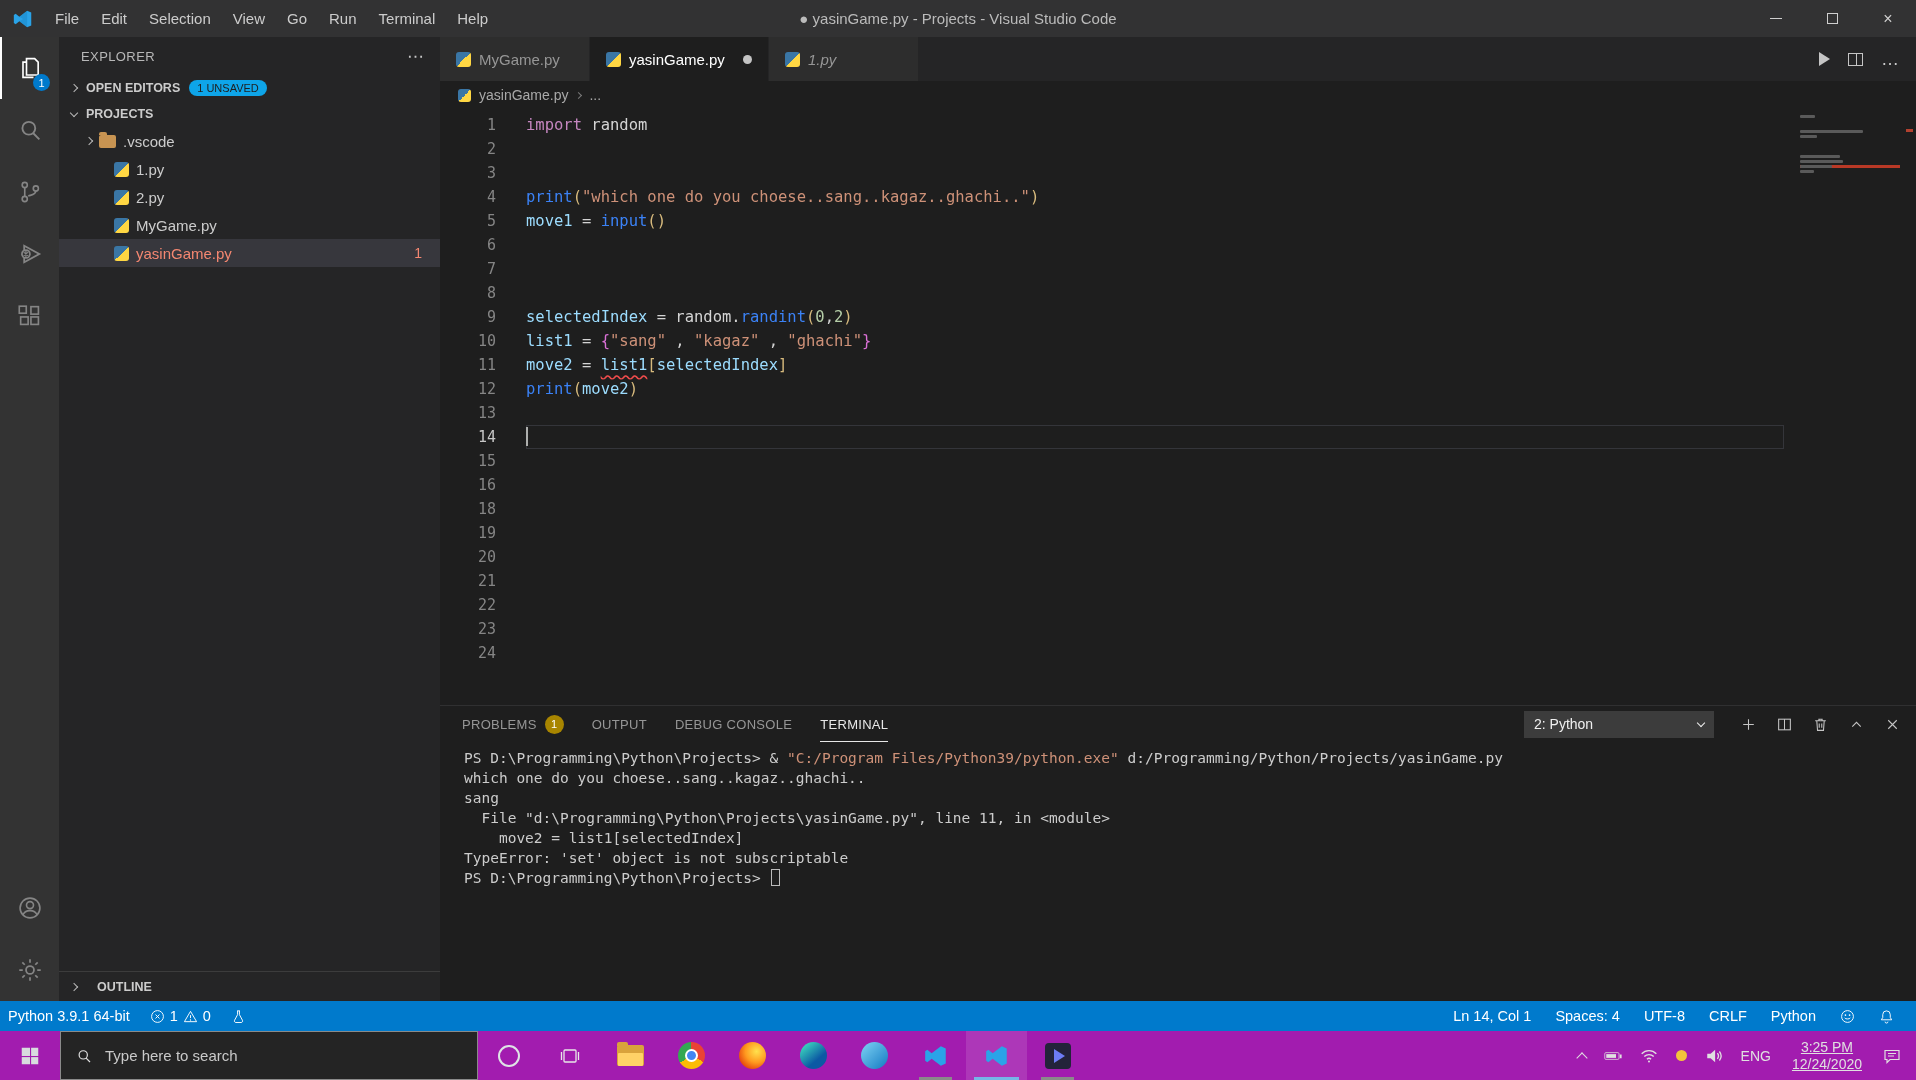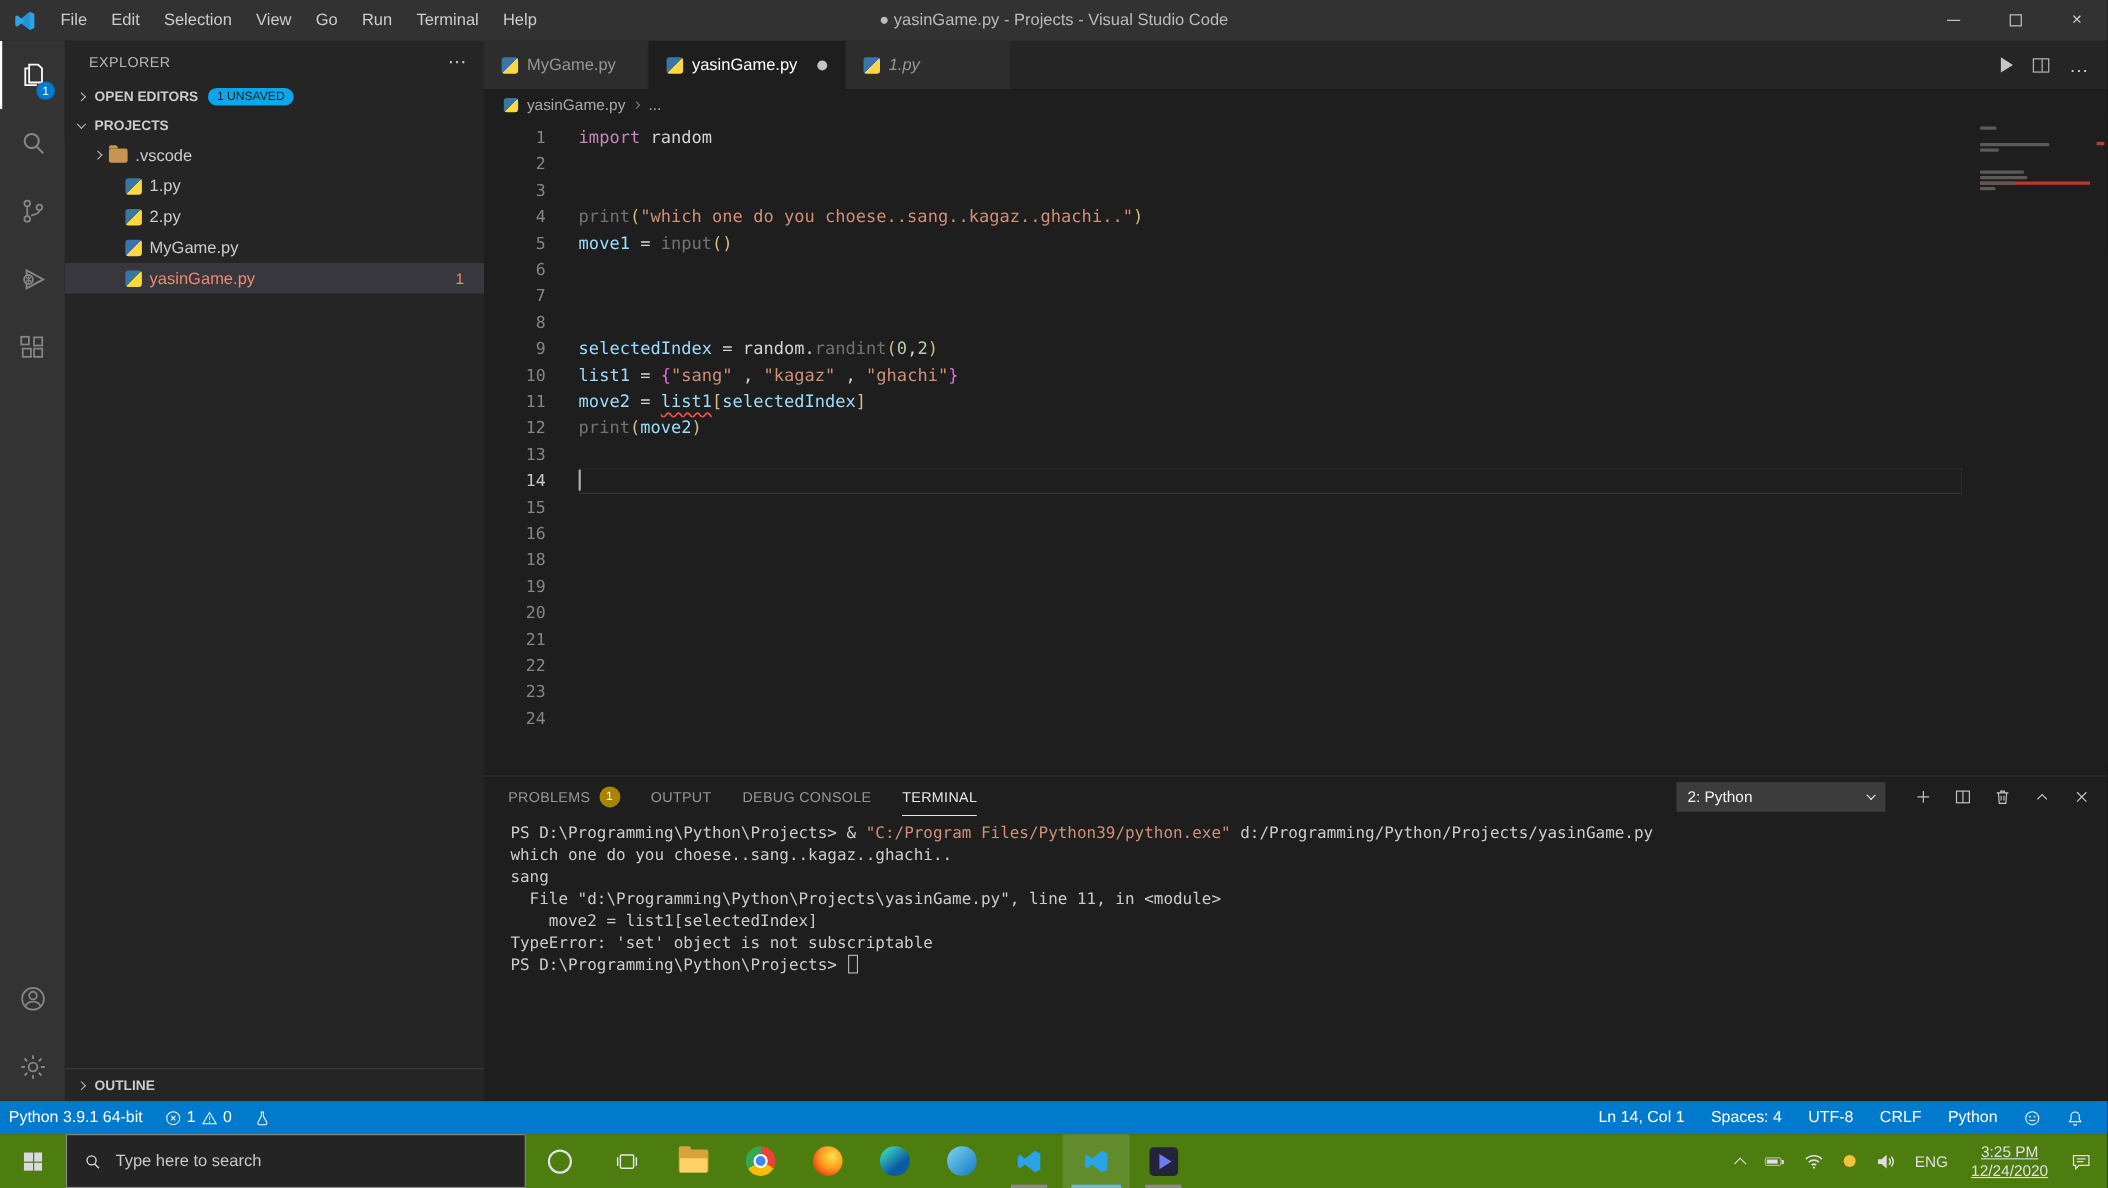--- a/index.html
+++ b/index.html
@@ -47,21 +47,21 @@
   .tree { }
   .tree-row { height:28px; display:flex; align-items:center; font-size:15px; color:#cccccc; padding-left:27px; gap:7px; }
   .tree-row .tree-indent { width:21px; flex:0 0 auto; }
   .tree-row.selected { background:#37373d; }
   .tree-row.has-error .tree-label { color:#f48771; }
   .error-count { margin-left:auto; margin-right:18px; color:#f48771; font-size:14px; }
   .py-icon { width:15px; height:15px; border-radius:3px; flex:0 0 auto; display:inline-block;
              background:linear-gradient(135deg,#3a76a5 50%,#ffd743 50%); }
   .folder-icon { position:relative; width:17px; height:13px; background:#c89452; border-radius:2px; flex:0 0 auto; display:inline-block; }
   .folder-icon::before { content:""; position:absolute; top:-3px; left:0; width:8px; height:3px; background:#c89452; border-radius:2px 2px 0 0; }
-  .outline-row { position:absolute; left:0; right:0; bottom:0; height:30px; display:flex; align-items:center; gap:9px;
+  .outline-row { position:absolute; left:0; right:0; bottom:0; height:30px; display:flex; align-items:center; gap:20px;
                  padding-left:12px; font-size:12.5px; font-weight:bold; border-top:1px solid #3c3c3c; }
 
   
   .editor-col { position:absolute; left:440px; top:0; right:0; height:100%; }
   .tabbar { height:44px; background:#252526; display:flex; align-items:stretch; }
   .tabbar-tabs { display:flex; }
   .tab { display:flex; align-items:center; gap:8px; padding:0 16px; background:#2d2d2d; color:#969696;
          font-size:15px; border-right:1px solid #252526; min-width:150px; }
   .tab.active { background:#1e1e1e; color:#ffffff; }
   .tab.preview .tab-label { font-style:italic; }
@@ -79,21 +79,21 @@
 
   
   .editor-body { position:absolute; top:72px; left:0; right:0; bottom:296px; background:#1e1e1e; overflow:hidden; }
   .code-area { padding-top:4px; font-family:"DejaVu Sans Mono", monospace; font-size:15.5px; }
   .code-line { display:flex; height:24px; line-height:24px; padding-right:132px; }
   .gutter { width:86px; flex:0 0 auto; text-align:right; padding-right:30px; color:#858585; font-size:15px; }
   .gutter.current { color:#c6c6c6; }
   .line-content { flex:1; white-space:pre; color:#d4d4d4; }
   .code-line.current .line-content { box-shadow: inset 0 0 0 1px #34353a; }
   .cursor { display:inline-block; width:2px; height:19px; background:#aeafad; vertical-align:-4px; }
-  .tok-kw{color:#c586c0} .tok-fn{color:#737373} .tok-var{color:#9cdcfe} .tok-str{color:#ce9178}
+  .tok-kw{color:#c586c0} .tok-fn{color:#3b82f6} .tok-var{color:#9cdcfe} .tok-str{color:#ce9178}
   .tok-num{color:#b5cea8} .tok-fg{color:#d4d4d4} .tok-brk{color:#d7ba7d} .tok-brace{color:#da70d6}
   .tok-err { text-decoration:underline wavy #f14c4c; text-decoration-skip-ink:none; text-underline-offset:4px; }
 
   .minimap { position:absolute; top:6px; right:16px; width:100px; }
   .mm-row { height:3px; margin-bottom:2px; position:relative; }
   .mm-bar { height:3px; background:#5a5a5a; border-radius:1px; }
   .mm-row.mm-error { background:rgba(224,64,40,.8); }
   .ruler-mark { position:absolute; top:20px; right:3px; width:7px; height:3px; background:#b3412f; }
 
   
@@ -118,21 +118,21 @@
 
   
   .statusbar { position:absolute; left:0; right:0; bottom:49px; height:30px; background:#007acc; color:#ffffff;
                display:flex; align-items:center; font-size:14.5px; z-index:30; }
   .sb-left { display:flex; align-items:flex-start; gap:4px; }
   .sb-right { margin-left:auto; display:flex; align-items:center; gap:8px; padding-right:14px; }
   .sb-item { display:flex; align-items:center; gap:5px; padding:0 8px; height:30px; }
   .sb-item svg { width:15px; height:15px; }
 
   
-  .taskbar { position:absolute; left:0; right:0; bottom:0; height:49px; background:#4d7c0f; display:flex; align-items:center; z-index:40; }
+  .taskbar { position:absolute; left:0; right:0; bottom:0; height:49px; background:#a21caf; display:flex; align-items:center; z-index:40; }
   .tb-start { width:60px; height:100%; display:flex; align-items:center; justify-content:center; }
   .tb-start svg { width:22px; height:22px; }
   .tb-search { width:418px; height:100%; background:#242424; border:1px solid #8a8a8a; display:flex; align-items:center;
                gap:12px; padding:0 14px; color:#c9c9c9; font-size:15px; }
   .tb-search svg { width:18px; height:18px; }
   .tb-cell { width:61px; height:100%; display:flex; align-items:center; justify-content:center; position:relative; }
   .tb-cell.running::after { content:""; position:absolute; bottom:0; left:14px; right:14px; height:3px; background:#8a8a8a; }
   .tb-cell.active-app { background:rgba(255,255,255,.12); }
   .tb-cell.active-app::after { content:""; position:absolute; bottom:0; left:8px; right:8px; height:3px; background:#75b6e7; }
   .cortana-ring { width:22px; height:22px; border:2px solid #dfe3e6; border-radius:50%; }

